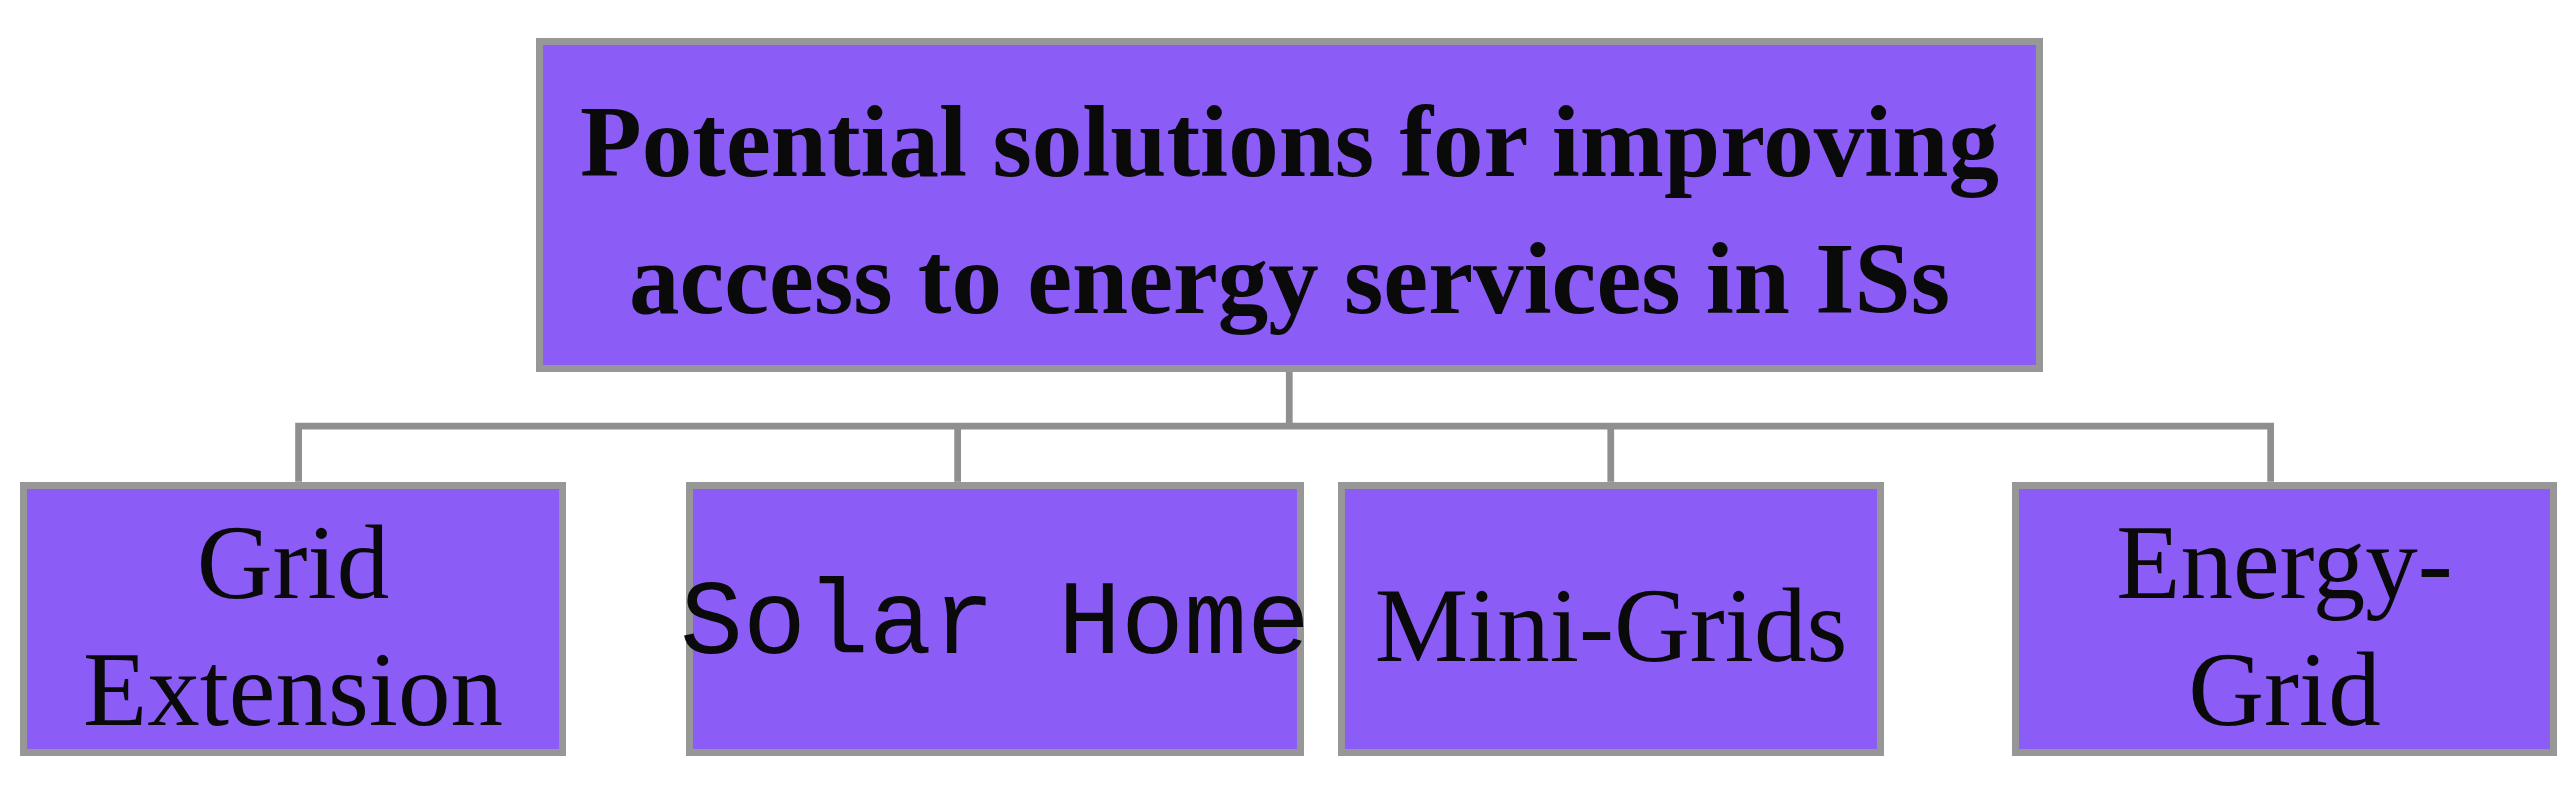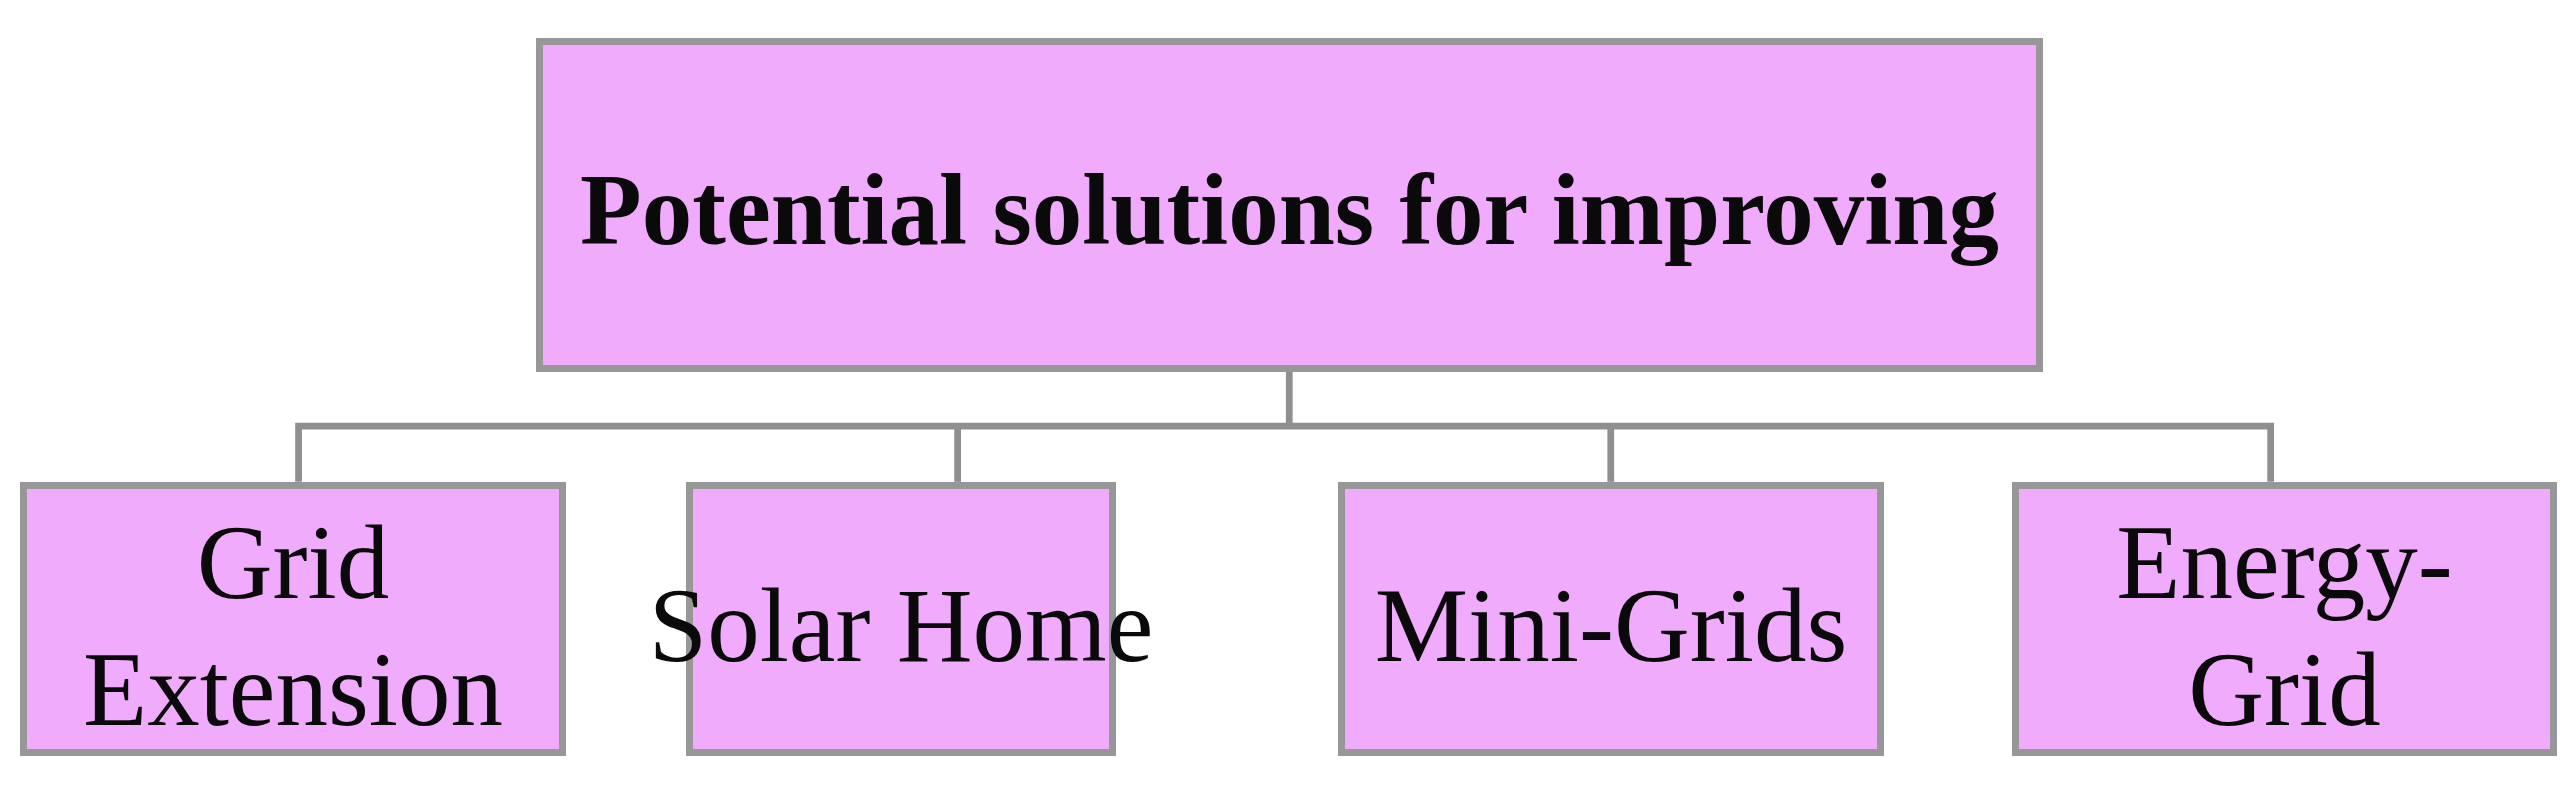--- a/index.html
+++ b/index.html
@@ -16,21 +16,21 @@
     background:var(--bg-color);
     font-family:"Liberation Serif", serif;
     overflow:hidden;
   }
   .connectors{
     position:absolute;left:0;top:0;width:100%;height:100%;
   }
   .node{
     position:absolute;
     box-sizing:border-box;
-    background:#f0abfc;
+    background:#8b5cf6;
     border:7.6px solid var(--line-color);
     display:flex;
     flex-direction:column;
     align-items:center;
     justify-content:center;
     text-align:center;
     color:var(--text-color);
   }
   .node--root{
     left:536px;top:38px;width:1507px;height:334px;
@@ -40,21 +40,21 @@
     padding-top:11.8px;
   }
   .node--leaf{
     top:482px;height:274px;
     font-weight:400;
     font-size:105px;
     line-height:127px;
     padding-top:13.5px;
   }
   .node--grid-extension{left:20px;width:546px;}
-  .node--solar-home-systems{left:686px;width:430px;}
+  .node--solar-home-systems{left:686px;width:618px;font-family:Liberation Mono, monospace;}
   .node--mini-grids{left:1338px;width:546px;}
   .node--energy-hubs{left:1998px;width:545px;margin-left:14px;}
   .node-line{display:block;white-space:nowrap;}
 </style>
 </head>
 <body>
 
 <div class="canvas">
 
   <svg class="connectors" viewBox="0 0 3051 935" xmlns="http://www.w3.org/2000/svg" aria-hidden="true">
@@ -62,20 +62,21 @@
     <path d="M1527 437 L1527 505" fill="none" stroke="var(--connector-color)" stroke-width="8"></path>
 
     <path d="M353 571 L353 505 L2690 505 L2690 571" fill="none" stroke="var(--connector-color)" stroke-width="8"></path>
 
     <path d="M1134 505 L1134 571" fill="none" stroke="var(--connector-color)" stroke-width="8"></path>
     <path d="M1908 505 L1908 571" fill="none" stroke="var(--connector-color)" stroke-width="8"></path>
   </svg>
 
   <div class="node node--root">
     <span class="node-line">Potential solutions for improving</span>
+    <span class="node-line">access to energy services in ISs</span>
   </div>
 
   <div class="node node--leaf node--grid-extension">
     <span class="node-line">Grid</span>
     <span class="node-line">Extension</span>
   </div>
 
   <div class="node node--leaf node--solar-home-systems">
     <span class="node-line">Solar Home</span>
   </div>

